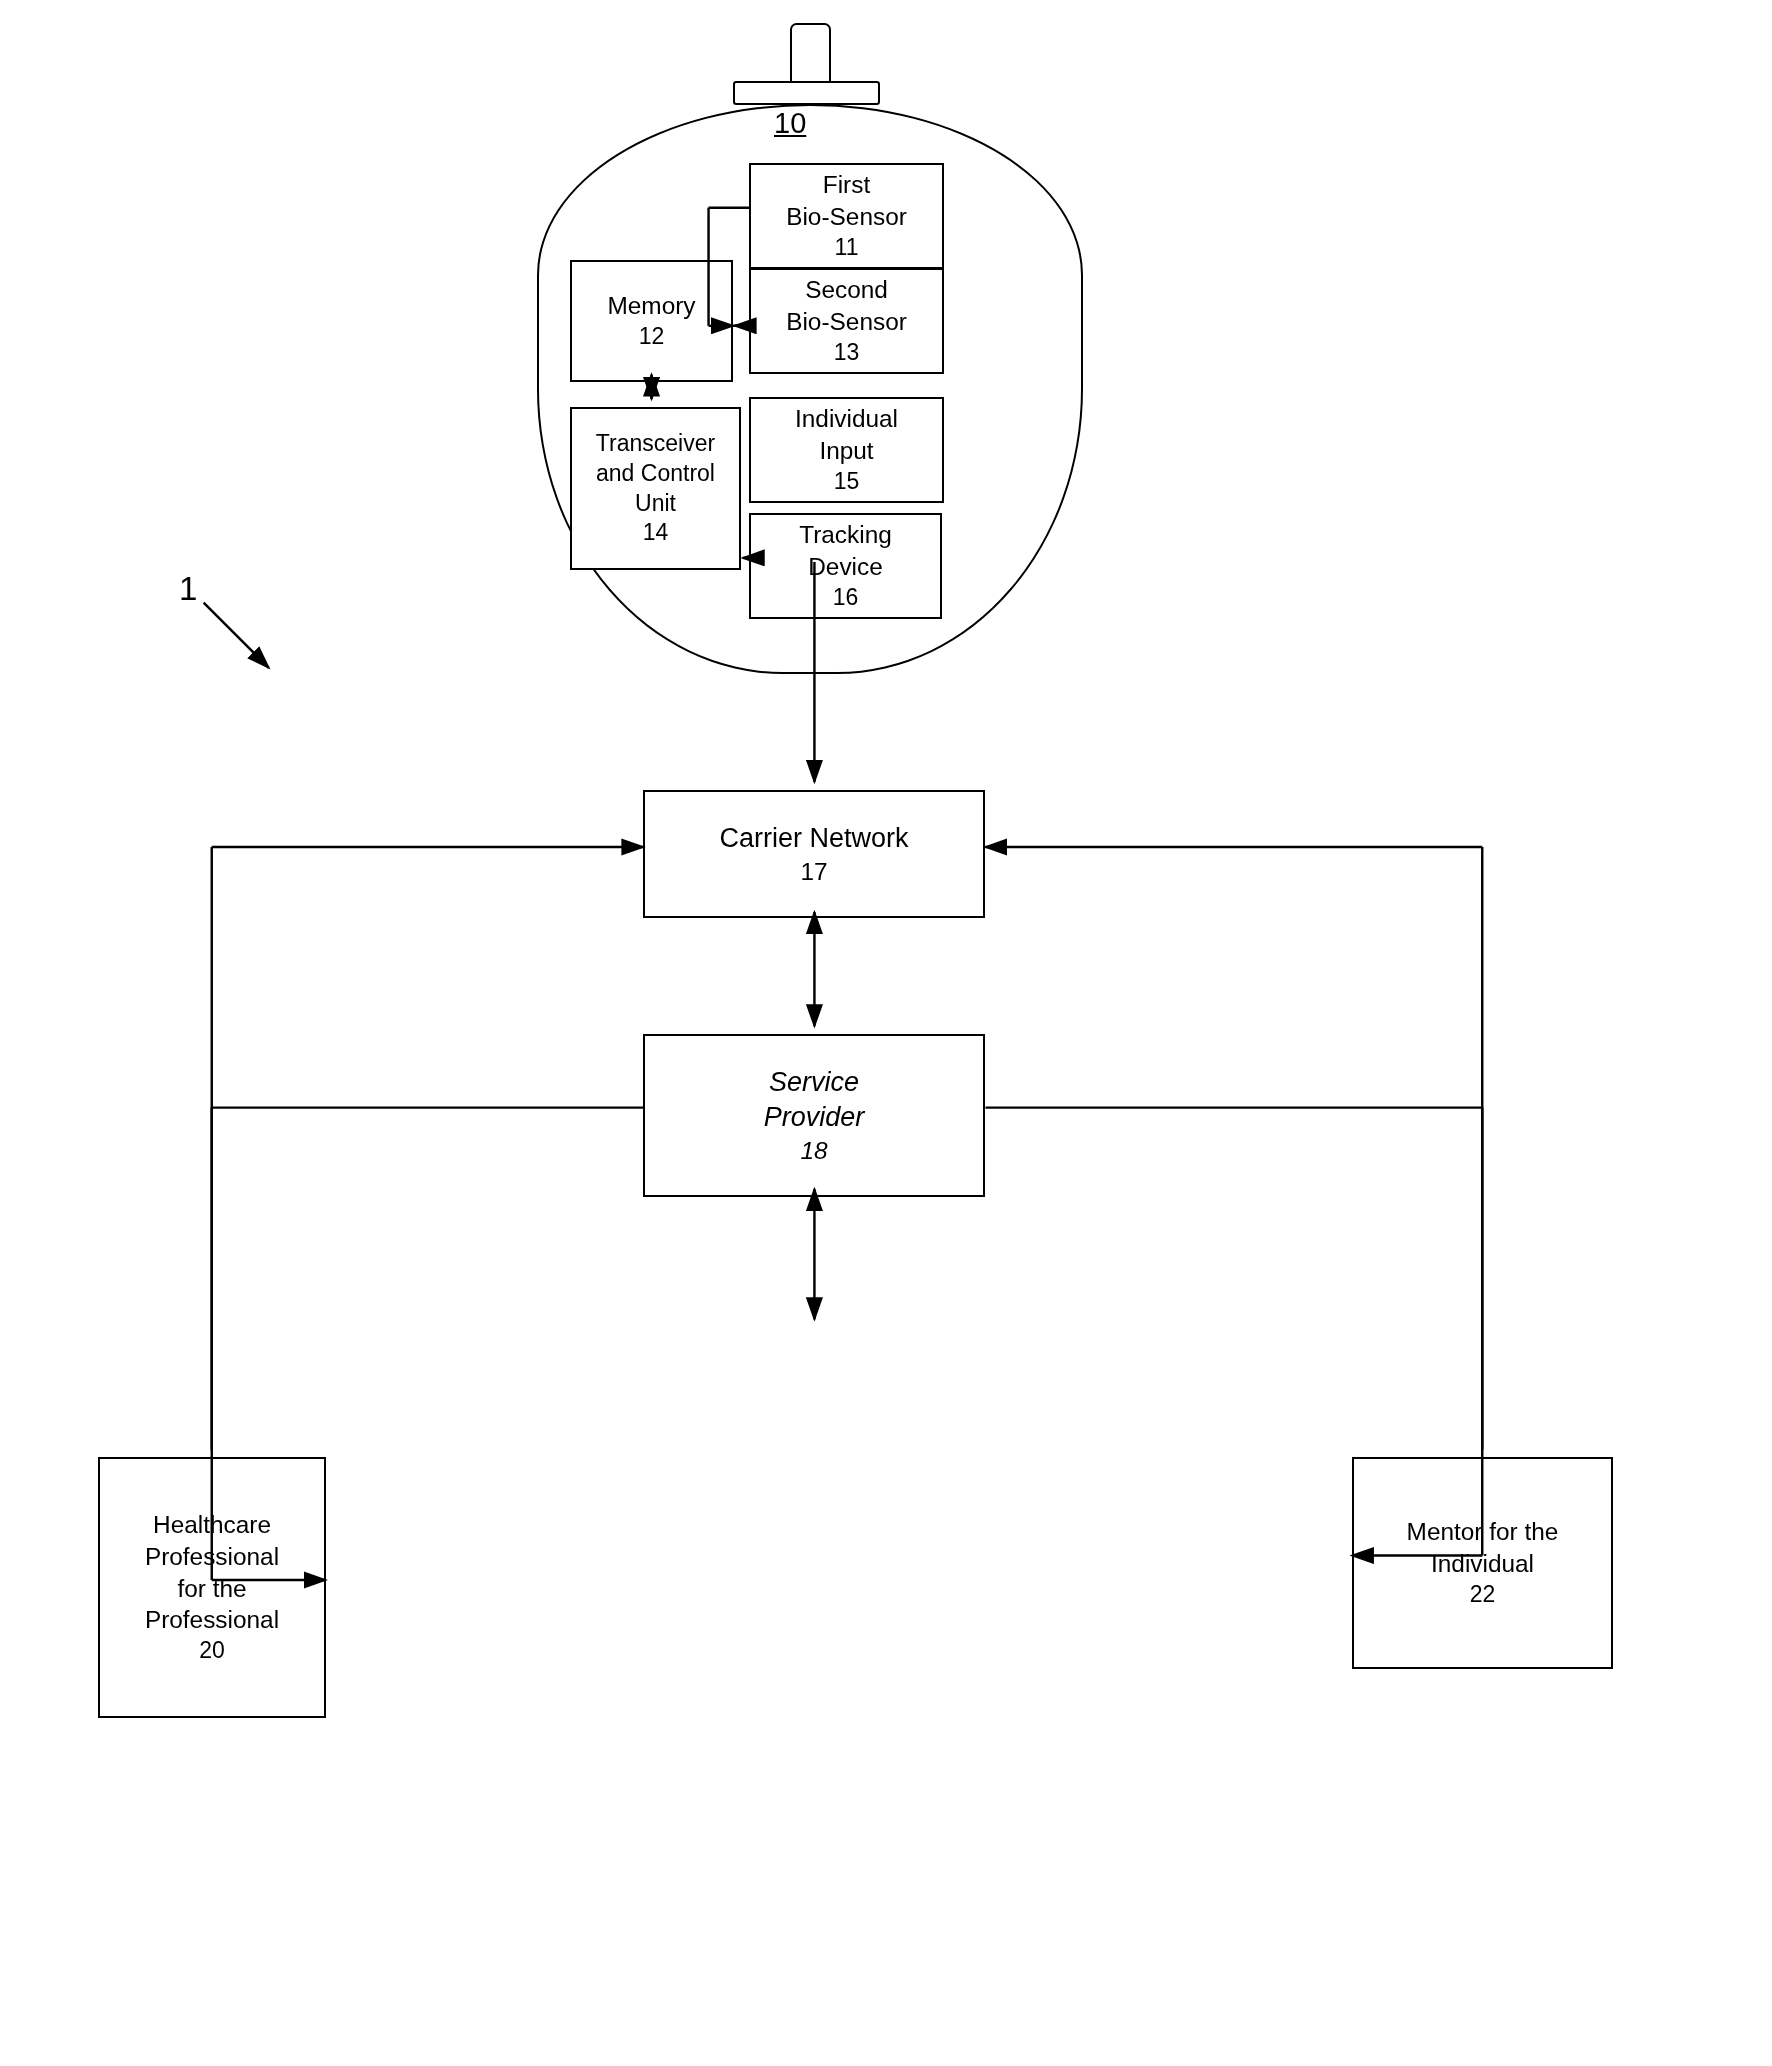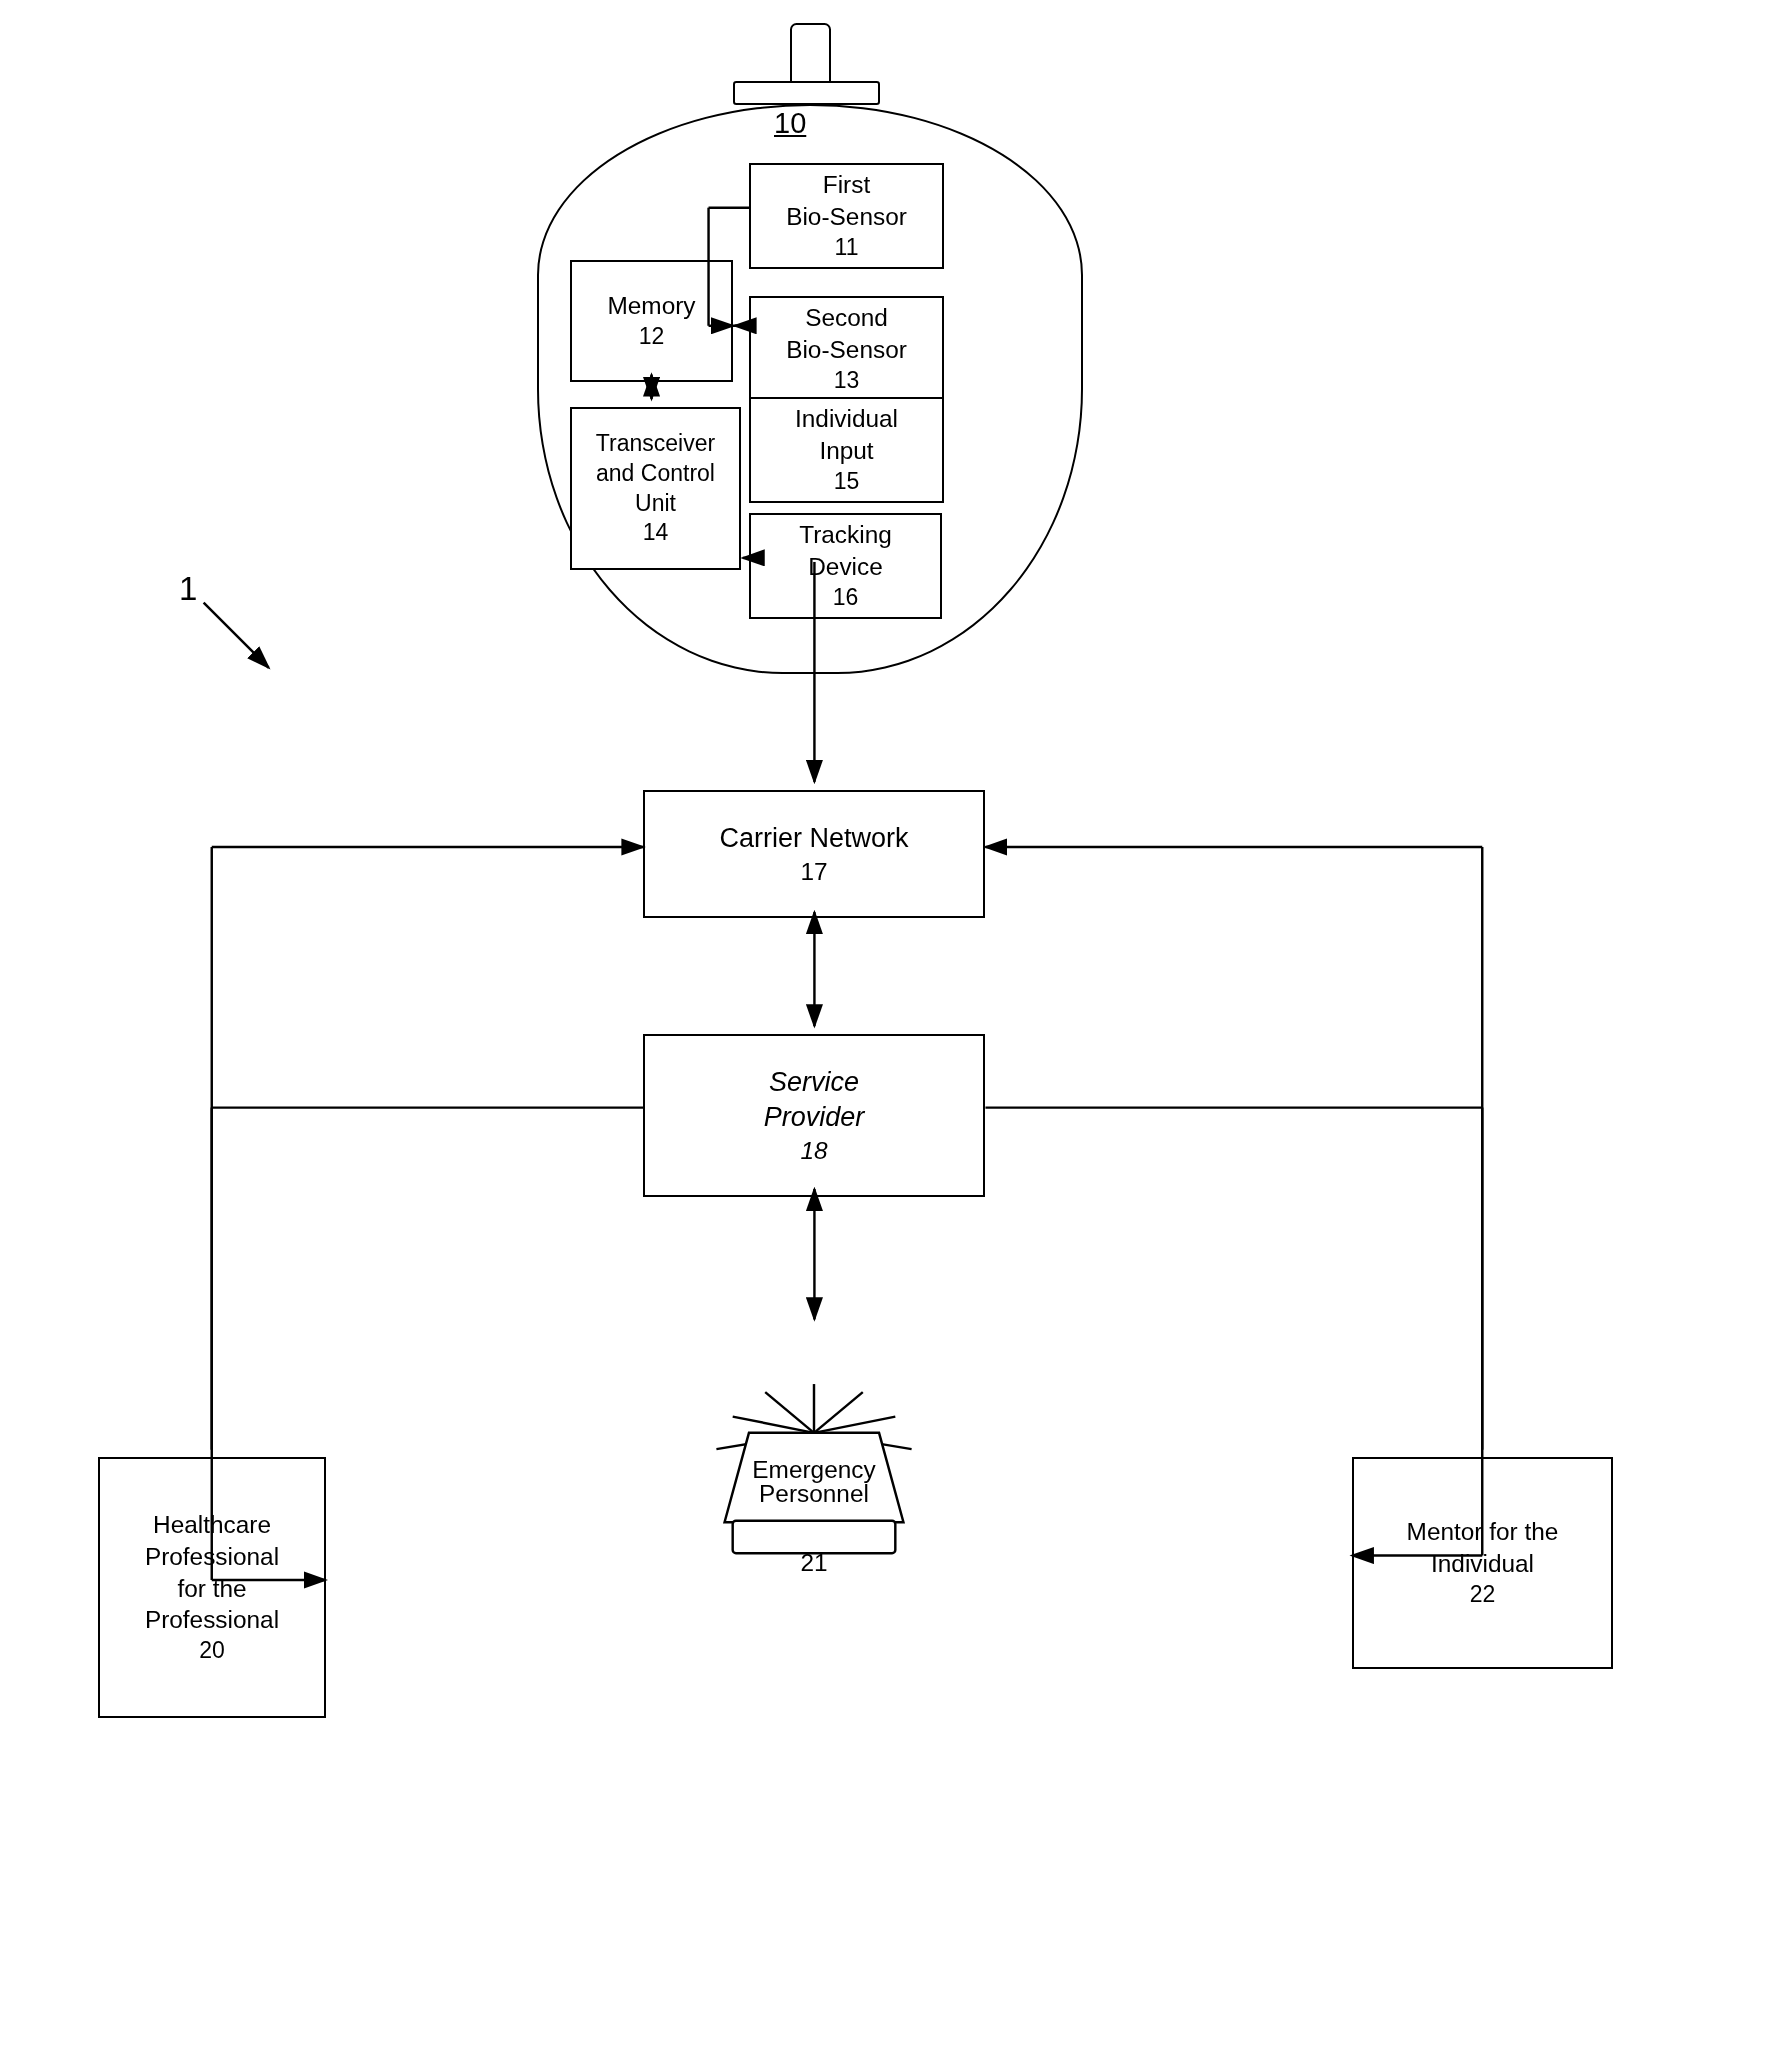--- a/index.html
+++ b/index.html
@@ -81,21 +81,21 @@
   <div class="box" style="
     top:155px; left:749px;
     width:195px; height:106px;
     font-size:24.4px;
   ">
     <span>First<br>Bio-Sensor</span>
     <span style="font-size:23px;">11</span>
   </div>
 
   <div class="box" style="
-    top:288px; left:749px;
+    top:260px; left:749px;
     width:195px; height:106px;
     font-size:24.4px;
   ">
     <span>Second<br>Bio-Sensor</span>
     <span style="font-size:23px;">13</span>
   </div>
 
   <div class="box" style="
     top:389px; left:749px;
     width:195px; height:106px;
@@ -169,49 +169,20 @@
 
   <div class="box" style="
     top:1449px; left:1352px;
     width:261px; height:212px;
     font-size:24.4px;
   ">
     <span>Mentor for the<br>Individual</span>
     <span style="font-size:23px;">22</span>
   </div>
 
-  <div style="
-    position:absolute;
-    top:1319px; left:651px;
-    width:326px; height:309px;
-    display:flex;
-    flex-direction:column;
-    align-items:center;
-    justify-content:flex-end;
-  ">
-
-    <svg width="326" height="309" viewBox="0 0 400 380">
-
-      <line x1="200" y1="140" x2="200" y2="80" stroke="#000" stroke-width="3"></line>
-      <line x1="200" y1="140" x2="260" y2="90" stroke="#000" stroke-width="3"></line>
-      <line x1="200" y1="140" x2="140" y2="90" stroke="#000" stroke-width="3"></line>
-      <line x1="200" y1="140" x2="300" y2="120" stroke="#000" stroke-width="3"></line>
-      <line x1="200" y1="140" x2="100" y2="120" stroke="#000" stroke-width="3"></line>
-      <line x1="200" y1="140" x2="320" y2="160" stroke="#000" stroke-width="3"></line>
-      <line x1="200" y1="140" x2="80" y2="160" stroke="#000" stroke-width="3"></line>
-
-      <polygon points="120,140 280,140 310,250 90,250" fill="#fff" stroke="#000" stroke-width="3"></polygon>
-
-      <rect x="100" y="248" width="200" height="40" fill="#fff" stroke="#000" stroke-width="3" rx="4"></rect>
-
-      <text x="200" y="195" text-anchor="middle" font-size="30" font-family="Arial">Emergency</text>
-      <text x="200" y="225" text-anchor="middle" font-size="30" font-family="Arial">Personnel</text>
-      <text x="200" y="310" text-anchor="middle" font-size="30" font-family="Arial">21</text>
-    </svg>
-  </div>
 
   <svg class="arrows" xmlns="http://www.w3.org/2000/svg" viewBox="0 0 2177 2538" width="1773" height="2067">
     <defs>
       <marker id="arrow" markerWidth="10" markerHeight="7" refX="9" refY="3.5" orient="auto">
         <polygon points="0 0, 10 3.5, 0 7" fill="#000"></polygon>
       </marker>
       <marker id="arrow-rev" markerWidth="10" markerHeight="7" refX="1" refY="3.5" orient="auto">
         <polygon points="10 0, 0 3.5, 10 7" fill="#000"></polygon>
       </marker>
     </defs>

